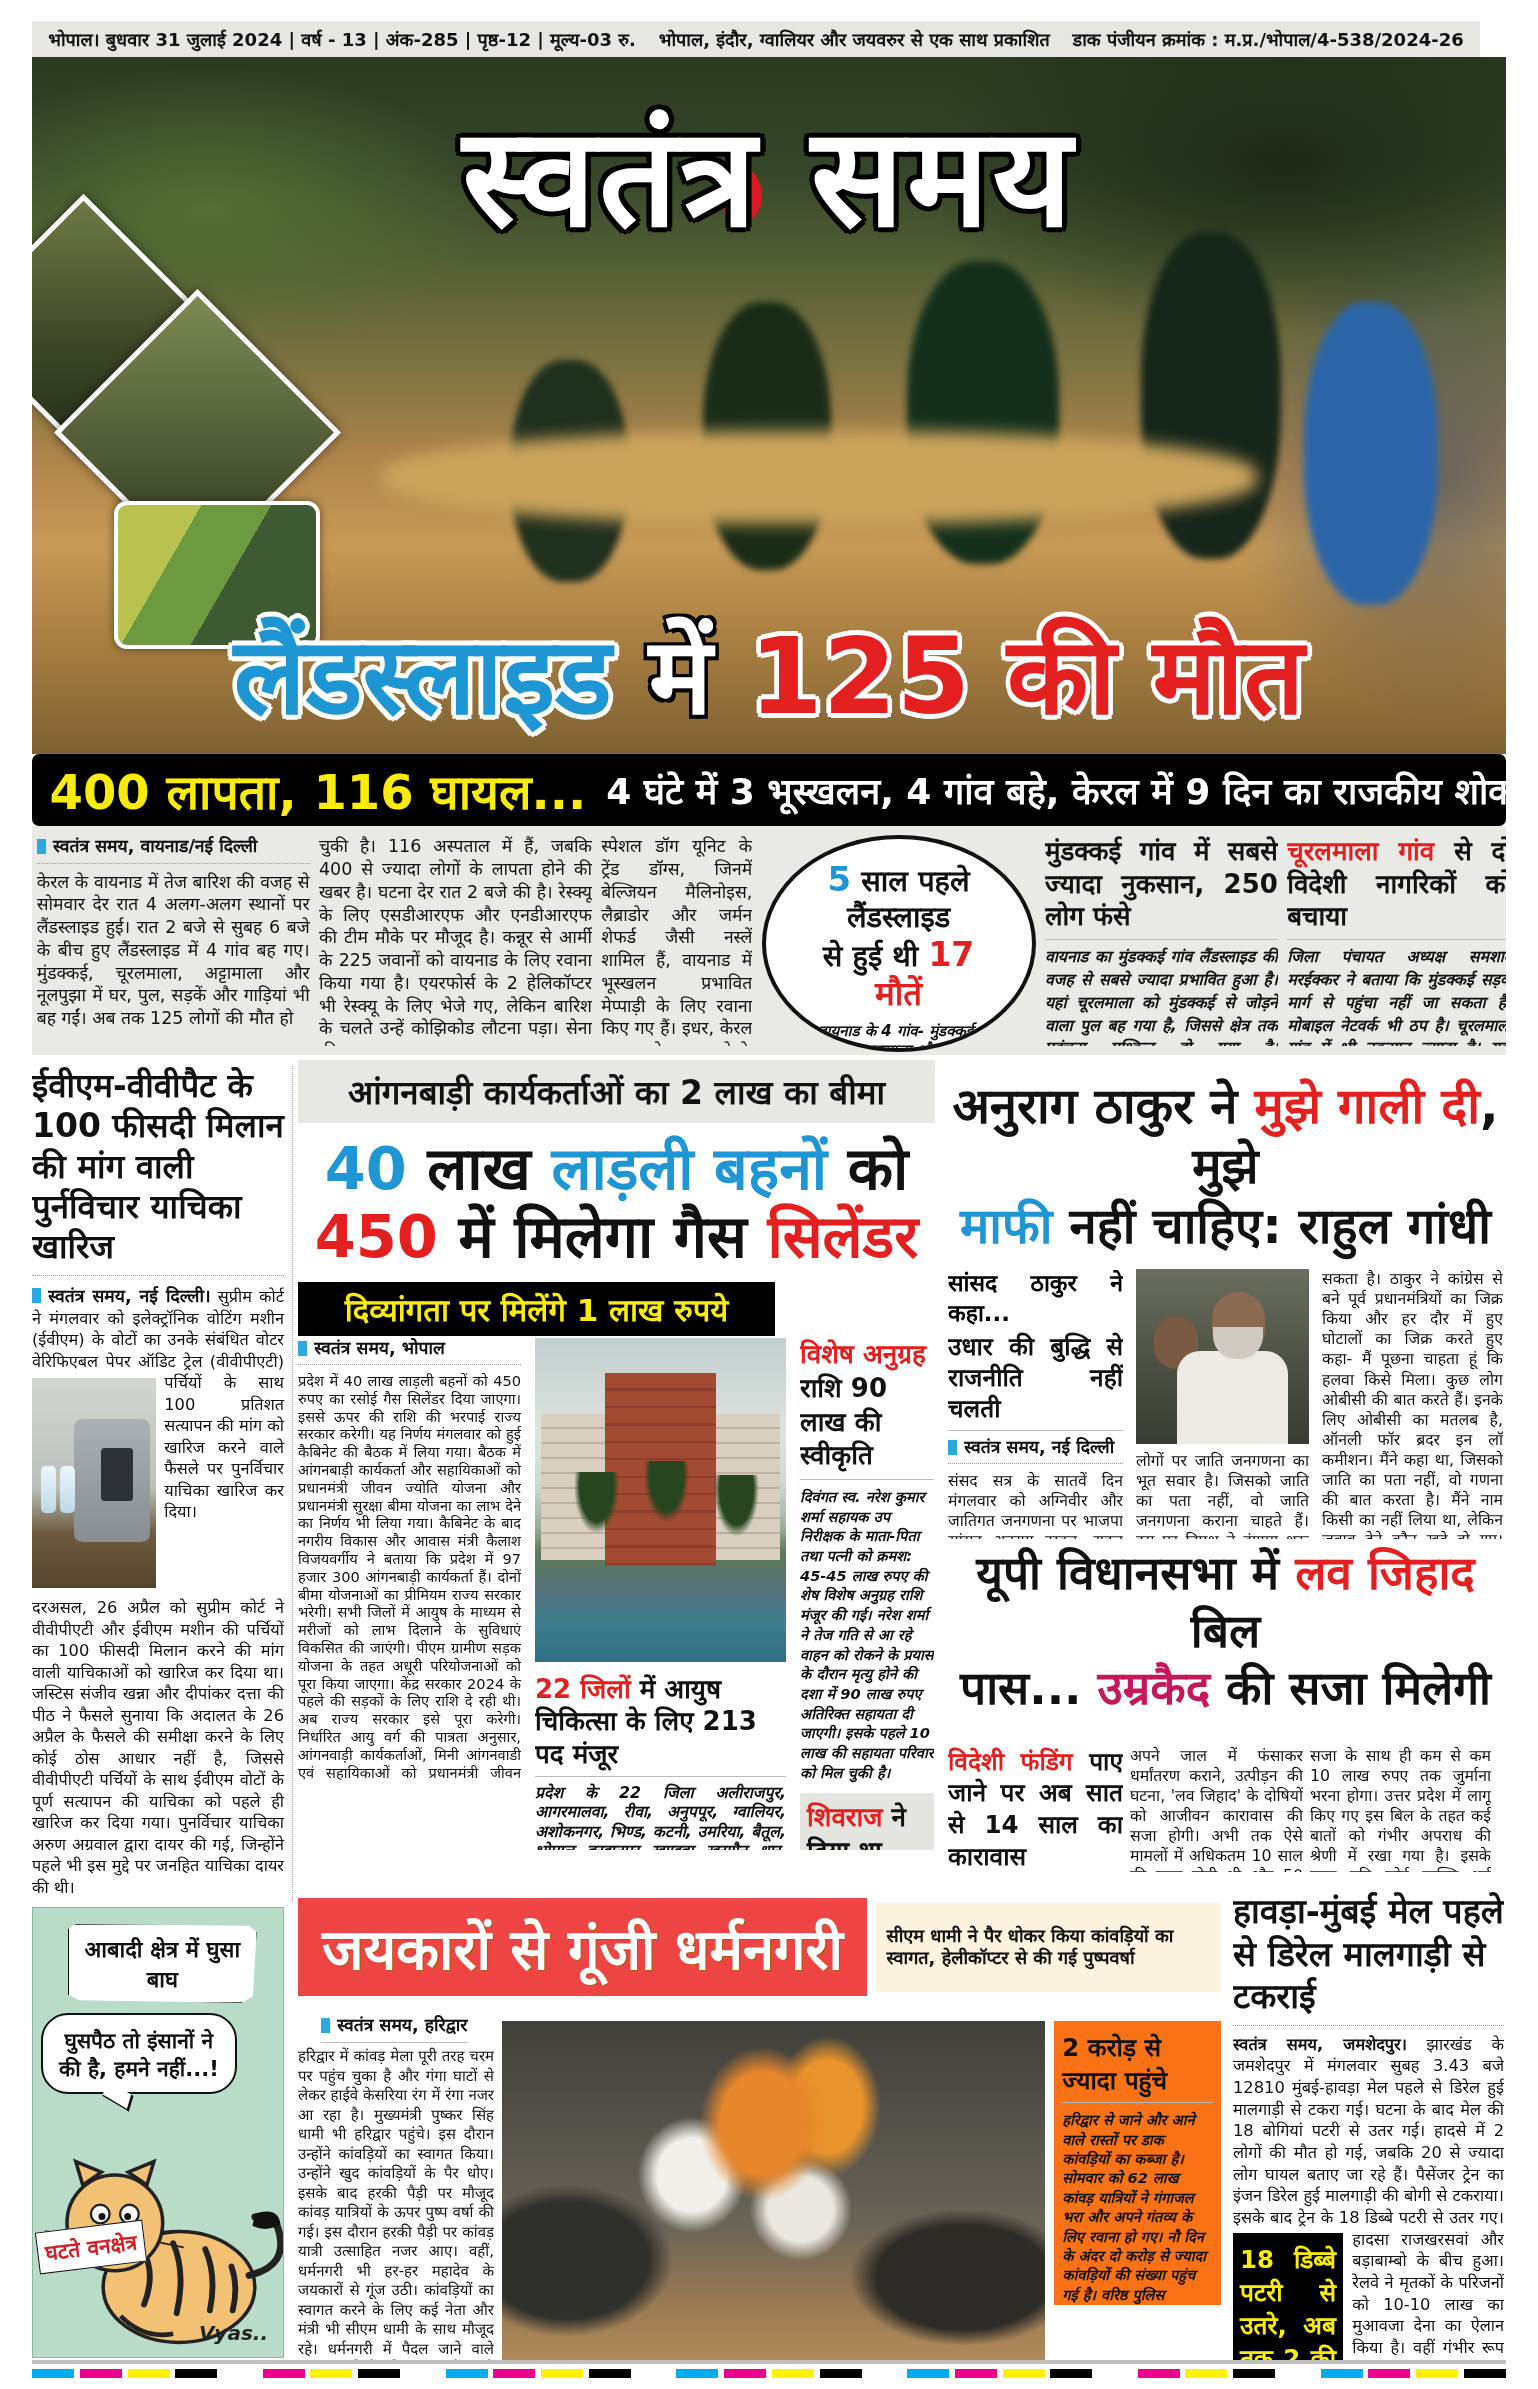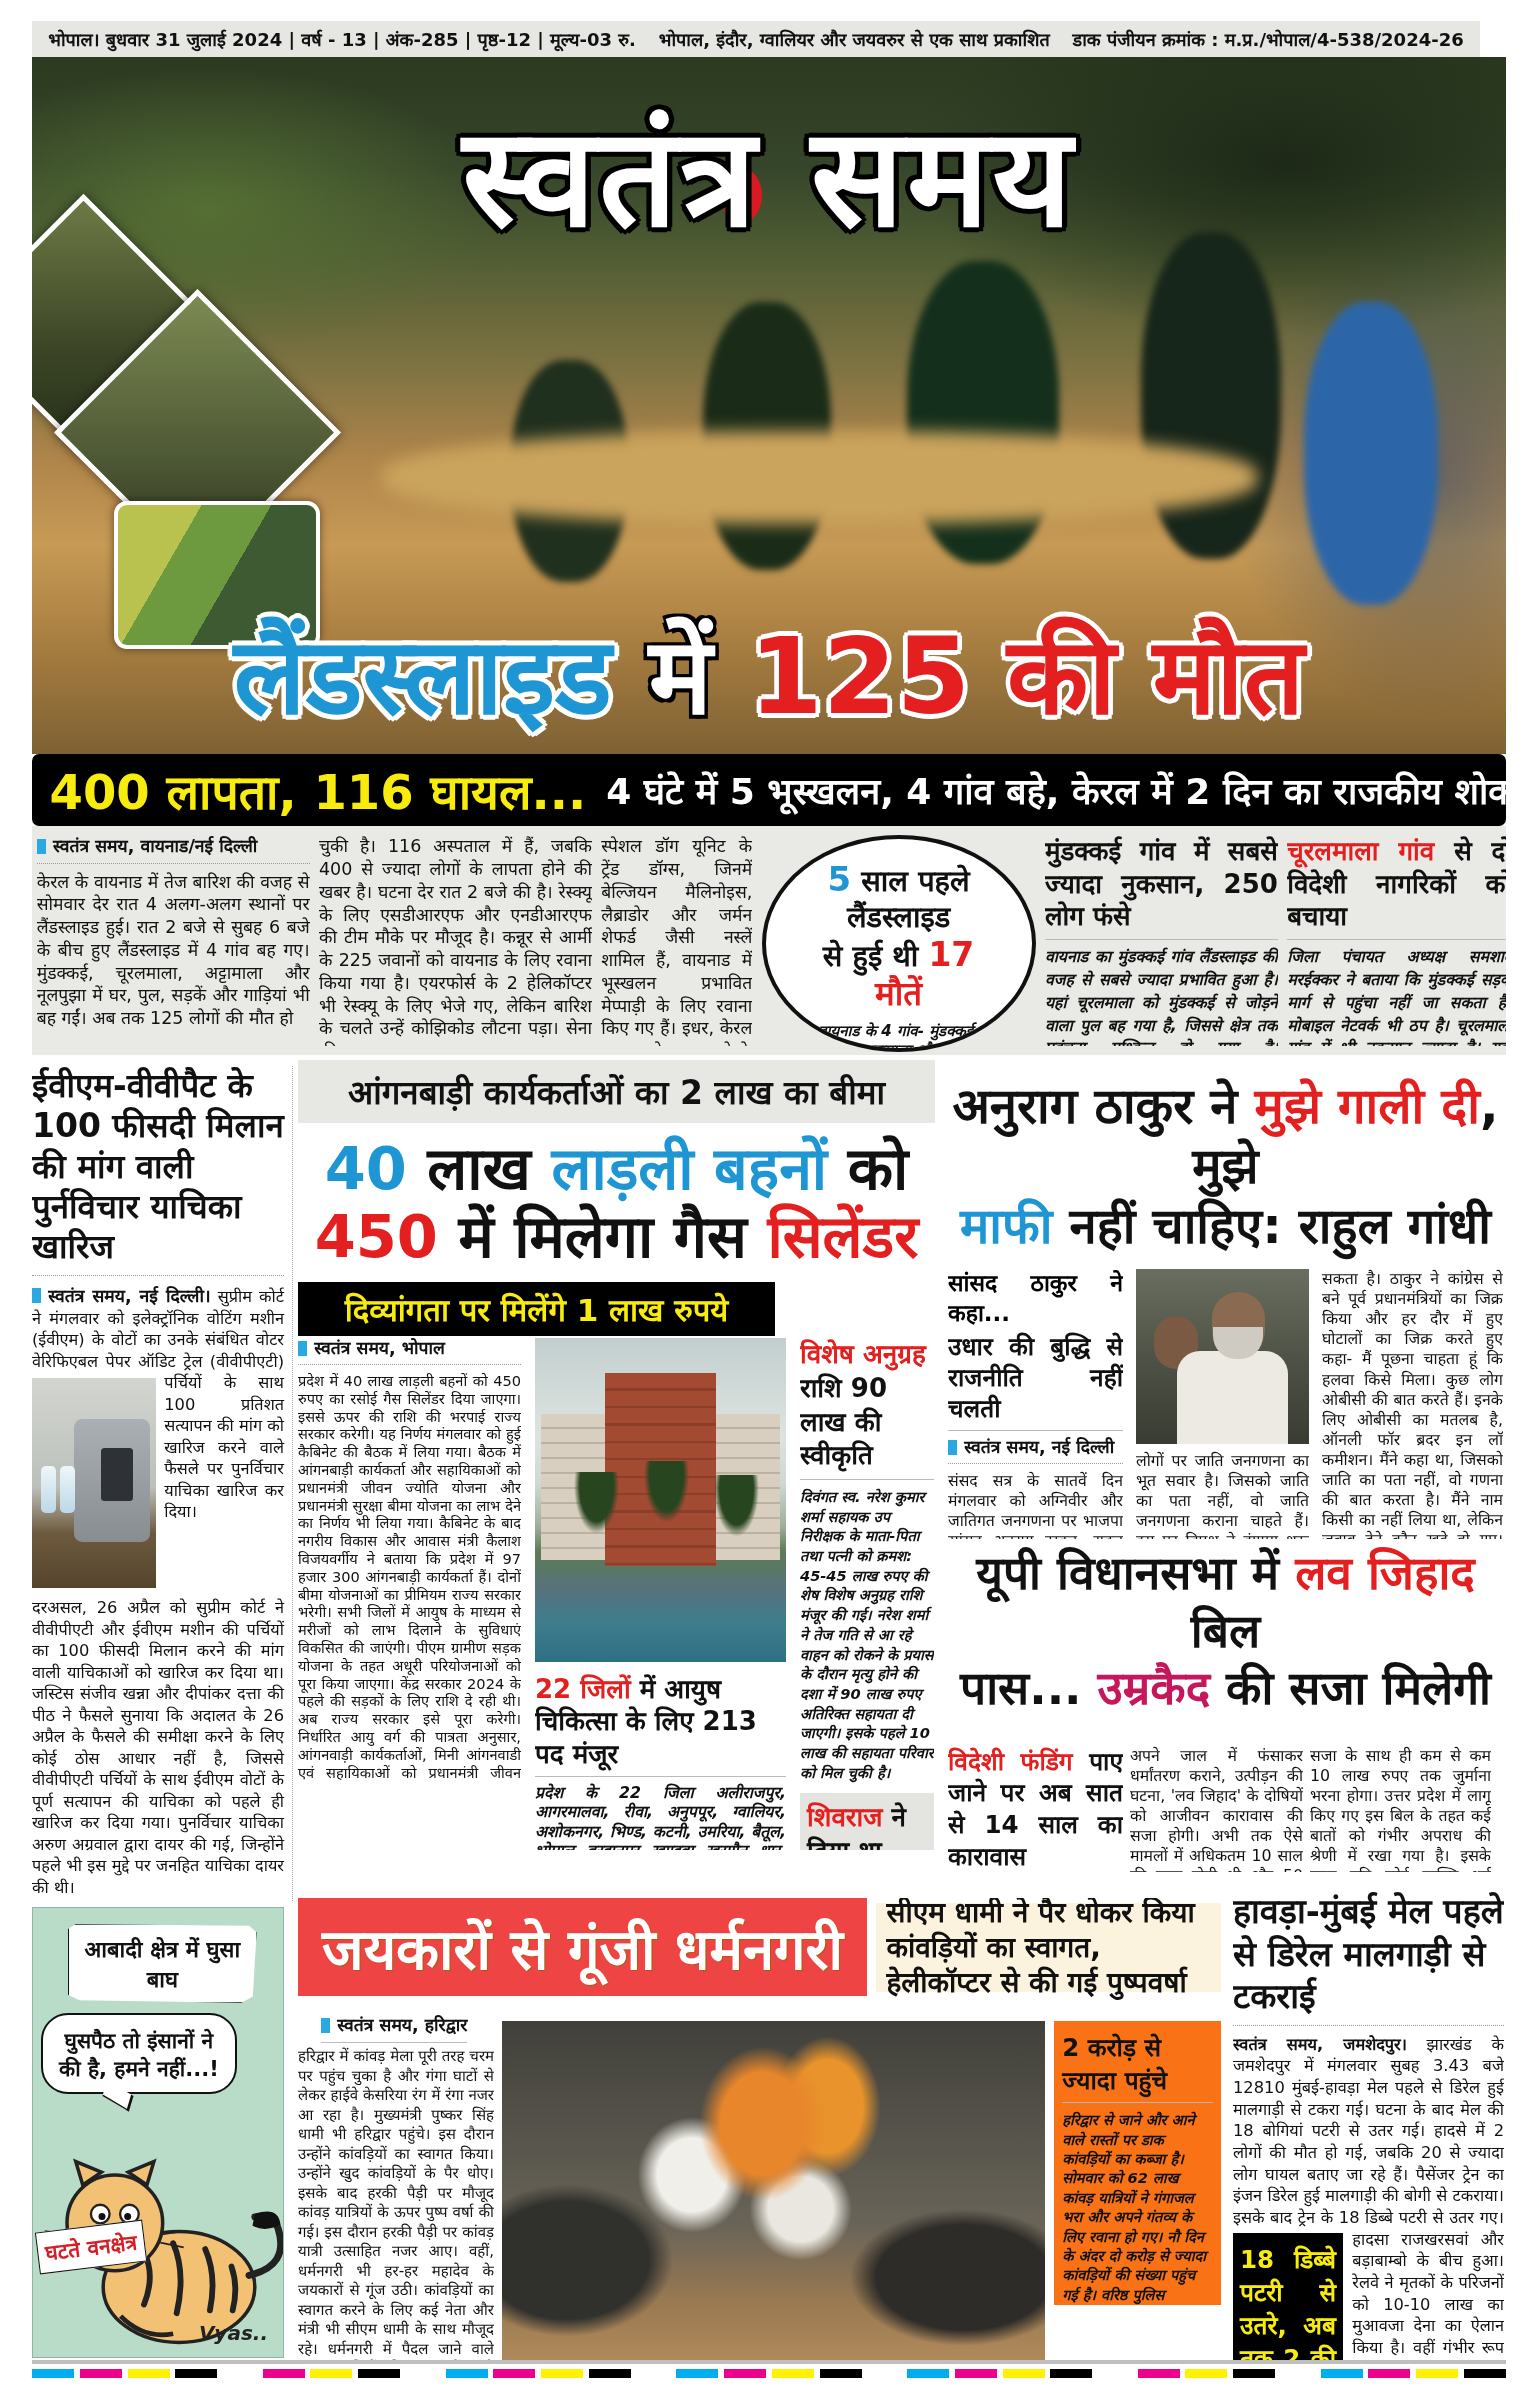--- a/index.html
+++ b/index.html
@@ -91,21 +91,21 @@
   .rg-head2{position:absolute;left:17.5px;top:47px;width:44px;height:53px;background:#7a5a42;border-radius:23px;}
   
   .up{left:948px;top:1545px;width:555px;height:327px;overflow:hidden;}
   .up-h{text-align:center;font-size:46px;font-weight:bold;line-height:1.25;}
   .crimson{color:#c4175c;}
   .up-row{display:flex;gap:7px;margin-top:28px;}
   .up-kick{font-size:24.5px;font-weight:bold;line-height:1.3;border-bottom:1.2px solid #bbb;padding-bottom:7px;margin-bottom:5.8px;}
   
   .dharm{left:298px;top:1898px;width:923px;height:467px;overflow:hidden;}
   .orange-banner{position:absolute;left:0;top:0;width:569px;height:98px;background:#ef4444;color:#fff;display:flex;align-items:center;justify-content:center;font-size:56px;font-weight:bold;text-shadow:1.2px 1.2px 0 #b05a10;}
-  .cream-box{position:absolute;left:578px;top:4.7px;width:346px;height:89px;background:#fcf3de;display:flex;align-items:center;padding:0 10.5px;box-sizing:border-box;font-size:28px;font-weight:bold;line-height:1.25;}
+  .cream-box{position:absolute;left:578px;top:4.7px;width:346px;height:89px;background:#fcf3de;display:flex;align-items:center;padding:0 10.5px;box-sizing:border-box;font-size:18px;font-weight:bold;line-height:1.25;}
   .dharm-by{position:absolute;left:23px;top:114px;font-weight:bold;font-size:17.5px;border-bottom:1.2px solid #bbb;padding-bottom:5.8px;}
   .dharm-c1{position:absolute;left:0;top:149px;width:196px;height:315px;font-size:15px;line-height:1.3;text-align:justify;overflow:hidden;}
   .dharm-photo{position:absolute;left:204px;top:123px;width:543px;height:342px;overflow:hidden;
     background:
       radial-gradient(ellipse 105px 128px at 48% 30%,#e8862b 0 40%,transparent 60%),
       radial-gradient(ellipse 88px 117px at 60% 25%,#e8932b 0 40%,transparent 60%),
       radial-gradient(ellipse 99px 105px at 35% 45%,#f0efe9 0 35%,transparent 55%),
       radial-gradient(ellipse 93px 93px at 55% 55%,#e9e7df 0 35%,transparent 55%),
       radial-gradient(ellipse 175px 105px at 85% 75%,#2e2c28 0 50%,transparent 65%),
       radial-gradient(ellipse 163px 117px at 12% 70%,#30302c 0 50%,transparent 65%),
@@ -150,21 +150,21 @@
     <div class="inset-round" style="left:82px;top:444px;width:198px;height:140px;background:linear-gradient(120deg,#b9c24e 0 30%,#6d9a3f 30% 55%,#3d5a33 55% 100%);"></div>
     <div class="hero-headline">
       <span class="hl-blue">लैंडस्लाइड</span>
       <span class="hl-white"> में </span>
       <span class="hl-red">125 की मौत</span>
     </div>
   </div>
 
   <div class="abs substrip">
     <span class="y">400 लापता, 116 घायल...</span>
-    <span class="w">4 घंटे में 5 भूस्खलन, 4 गांव बहे, केरल में 2 दिन का राजकीय शोक</span>
+    <span class="w">4 घंटे में 3 भूस्खलन, 4 गांव बहे, केरल में 9 दिन का राजकीय शोक</span>
   </div>
 
   <div class="abs lead">
     <div class="tcol" style="width:273px;min-width:273px;">
       <div class="byline"><span class="sq"></span><span>स्वतंत्र समय, वायनाड/नई दिल्ली</span></div>
       <div class="dotrule"></div>
       <span>केरल के वायनाड में तेज बारिश की वजह से सोमवार देर रात 4 अलग-अलग स्थानों पर लैंडस्लाइड हुई। रात 2 बजे से सुबह 6 बजे के बीच हुए लैंडस्लाइड में 4 गांव बह गए। मुंडक्कई, चूरलमाला, अट्टामाला और नूलपुझा में घर, पुल, सड़कें और गाड़ियां भी बह गईं। अब तक 125 लोगों की मौत हो</span>
     </div>
     <div class="tcol" style="width:273px;min-width:273px;">
       <span>चुकी है। 116 अस्पताल में हैं, जबकि 400 से ज्यादा लोगों के लापता होने की खबर है। घटना देर रात 2 बजे की है। रेस्क्यू के लिए एसडीआरएफ और एनडीआरएफ की टीम मौके पर मौजूद है। कन्नूर से आर्मी के 225 जवानों को वायनाड के लिए रवाना किया गया है। एयरफोर्स के 2 हेलिकॉप्टर भी रेस्क्यू के लिए भेजे गए, लेकिन बारिश के चलते उन्हें कोझिकोड लौटना पड़ा। सेना की</span>

